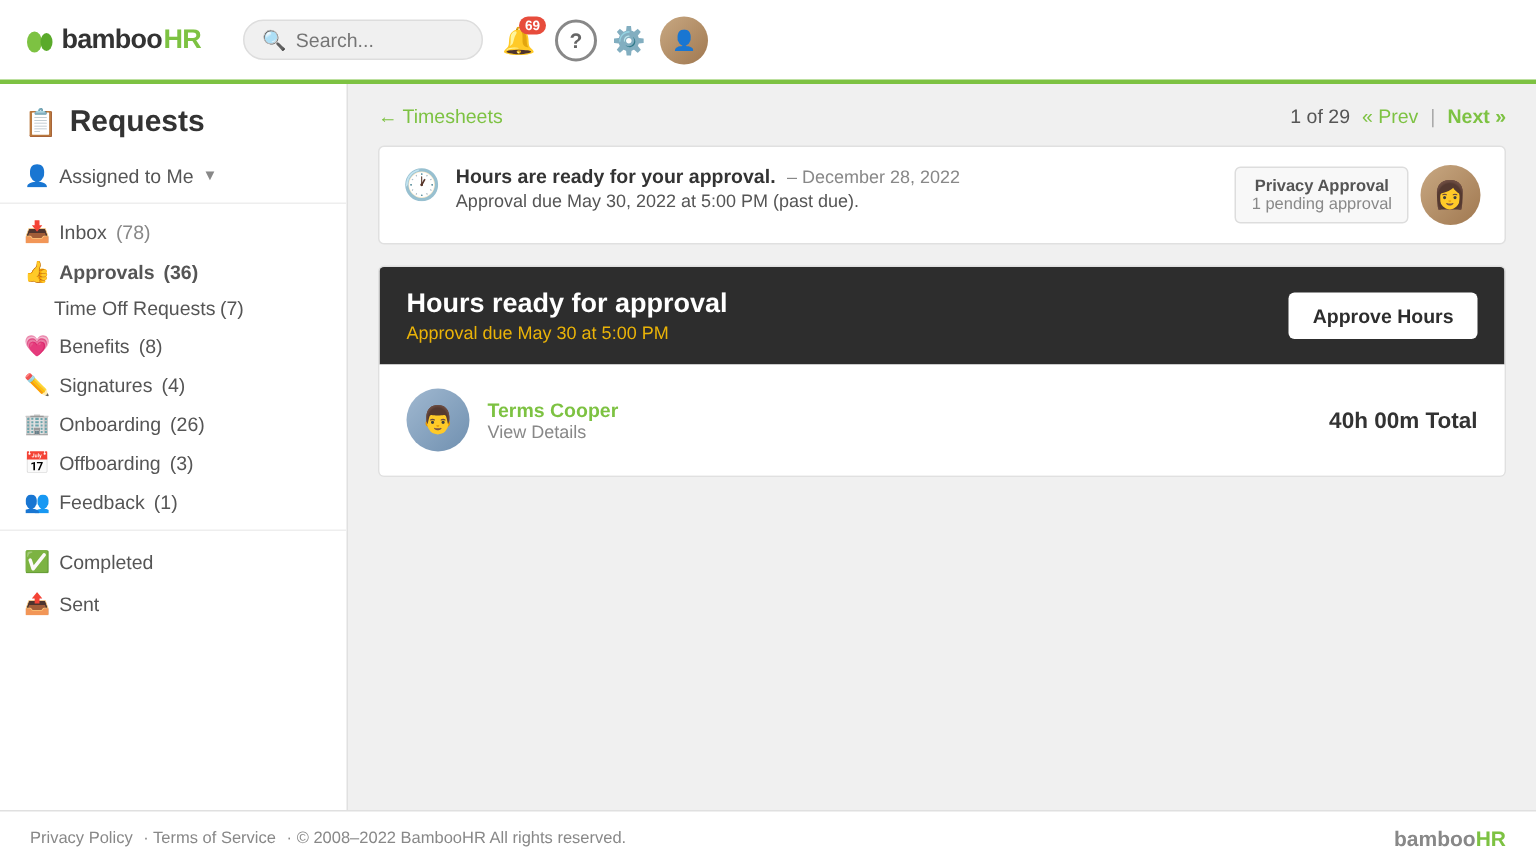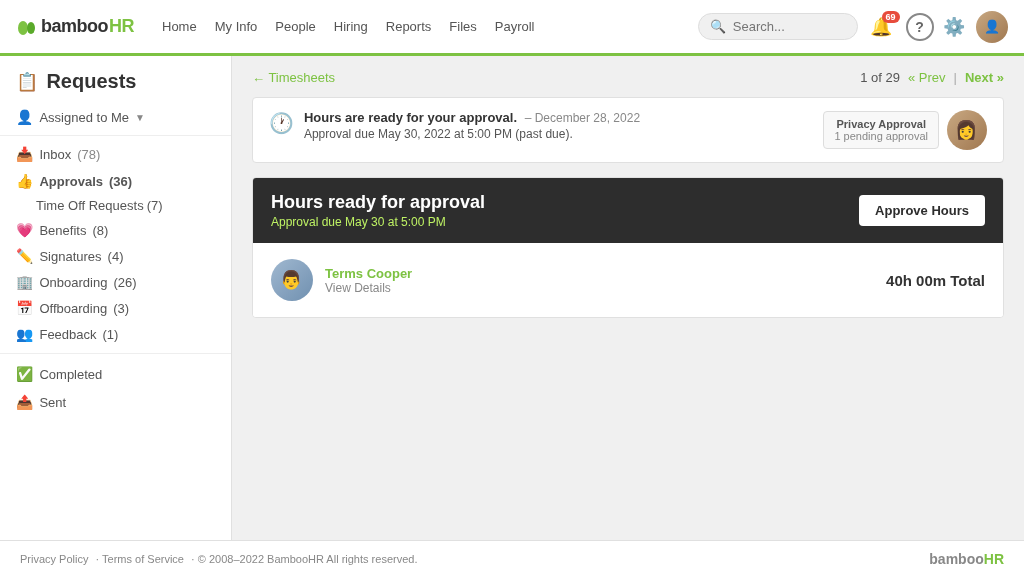--- a/index.html
+++ b/index.html
@@ -12,29 +12,20 @@
   <div style="background:#fff; border-bottom:3px solid #7dc242; display:flex; align-items:center; padding:0 16px; height:56px;">
     <div style="display:flex;align-items:center;margin-right:28px;gap:1px;cursor:pointer;">
       <span style="color:#7dc242;font-size:22px;font-weight:900;">
         <svg width="22" height="22" viewBox="0 0 22 22" style="vertical-align:middle;margin-right:2px;">
             <ellipse cx="7" cy="11" rx="5" ry="7" fill="#7dc242"></ellipse>
             <ellipse cx="15" cy="11" rx="4" ry="6" fill="#5aaa2a"></ellipse>
           </svg>
       </span>
       <span style="font-size:18px;font-weight:800;color:#333;letter-spacing:-0.5px;">bamboo</span>
         <span style="font-size:18px;font-weight:800;color:#7dc242;letter-spacing:-0.5px;">HR</span>
-    </div>
-    <div style="display:flex;gap:18px;flex:1;align-items:center;">
-      <a style="text-decoration:none;color:#555;font-size:13px;font-weight:500;">Home</a>
-      <a style="text-decoration:none;color:#555;font-size:13px;font-weight:500;">My Info</a>
-      <a style="text-decoration:none;color:#555;font-size:13px;font-weight:500;">People</a>
-      <a style="text-decoration:none;color:#555;font-size:13px;font-weight:500;">Hiring</a>
-      <a style="text-decoration:none;color:#555;font-size:13px;font-weight:500;">Reports</a>
-      <a style="text-decoration:none;color:#555;font-size:13px;font-weight:500;">Files</a>
-      <a style="text-decoration:none;color:#555;font-size:13px;font-weight:500;">Payroll</a>
     </div>
     <div style="display:flex;align-items:center;gap:10px;">
       <div style="display:flex;align-items:center;background:#f0f0f0;border:1px solid #ddd;border-radius:20px;padding:5px 12px;width:160px;">
         <span style="color:#888;margin-right:6px;font-size:13px;">🔍</span>
         <input type="text" style="border: none; background: transparent; font-size: 13px; outline: none; width: 100%; color: rgb(102, 102, 102);" placeholder="Search...">
       </div>
       <div style="position:relative;cursor:pointer;width:28px;height:28px;display:flex;align-items:center;justify-content:center;">
         <span style="font-size:18px;">🔔</span>
         <span style="position:absolute;top:-2px;right:-4px;background:#e74c3c;color:#fff;font-size:9px;border-radius:8px;padding:1px 4px;font-weight:bold;">69</span>
       </div>
@@ -147,21 +138,21 @@
           <div style="color:#888;">1 pending approval</div>
         </div>
         <div style="width:40px;height:40px;border-radius:50%;background:linear-gradient(135deg,#c8a882,#a07850);display:flex;align-items:center;justify-content:center;font-size:18px;overflow:hidden;">👩</div>
       </div>
     </div>
 
     <div style="background:#fff;border:1px solid #e0e0e0;border-radius:4px;overflow:hidden;">
       <div style="background:#2d2d2d;color:#fff;padding:14px 18px;display:flex;align-items:center;justify-content:space-between;">
         <div>
           <div style="font-size:18px;font-weight:600;">Hours ready for approval</div>
-          <div style="font-size:12px;color:#bef264;margin-top:2px;">Approval due May 30 at 5:00 PM</div>
+          <div style="font-size:12px;color:#eab308;margin-top:2px;">Approval due May 30 at 5:00 PM</div>
         </div>
         <button style="background:#fff;color:#2d2d2d;border:none;border-radius:4px;padding:8px 16px;font-size:13px;font-weight:700;cursor:pointer;">Approve Hours</button>
       </div>
       <div style="padding:16px 18px;display:flex;align-items:center;gap:12px;background:#fff;">
         <div style="width:42px;height:42px;border-radius:50%;background:linear-gradient(135deg,#a0b8d0,#7090b0);display:flex;align-items:center;justify-content:center;font-size:18px;overflow:hidden;flex-shrink:0;">👨</div>
         <div>
           <div style="color:#7dc242;font-weight:600;font-size:13px;cursor:pointer;">Terms Cooper</div>
           <div style="color:#888;font-size:12px;cursor:pointer;">View Details</div>
         </div>
         <div style="margin-left:auto;font-size:15px;font-weight:700;color:#333;">40h 00m Total</div>

